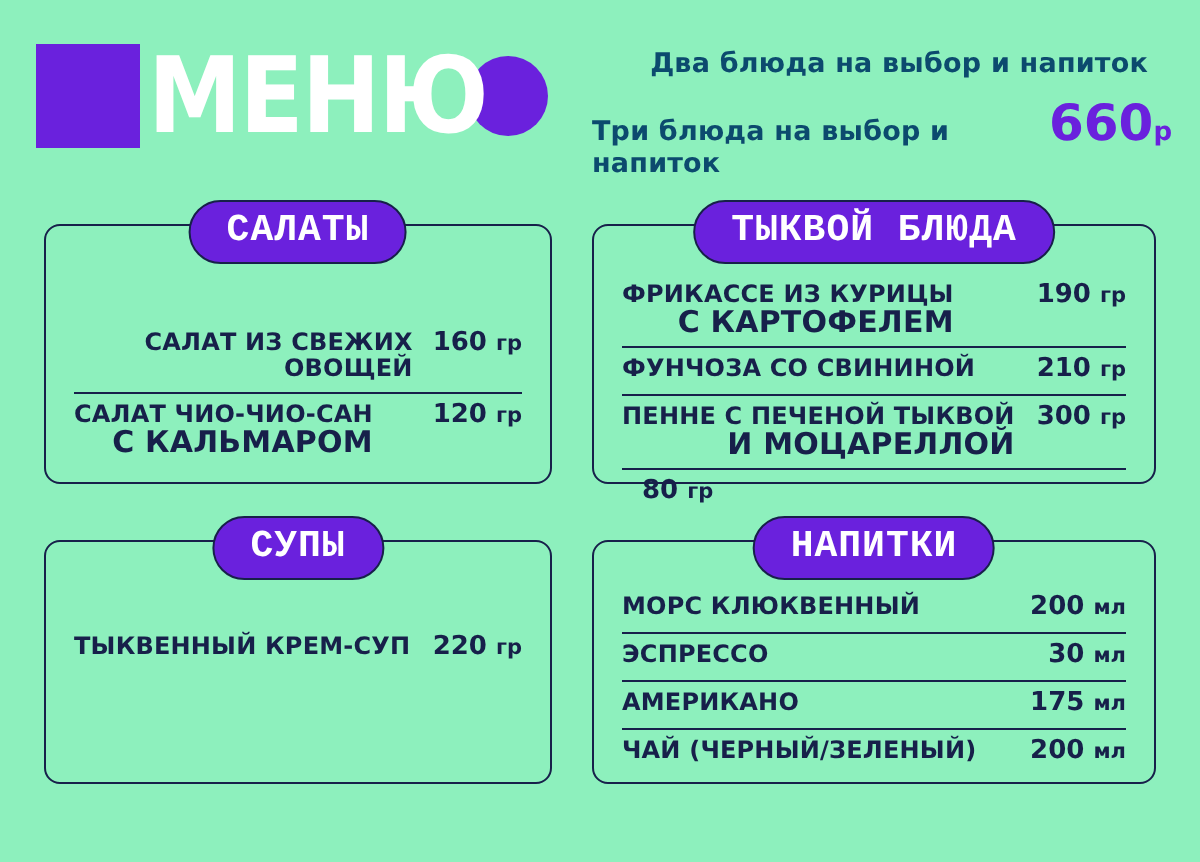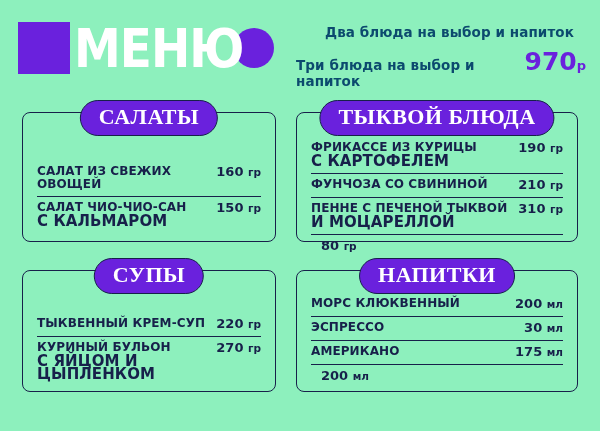--- a/index.html
+++ b/index.html
@@ -71,22 +71,22 @@
   .p-mains{left:296px;top:112px;width:282px;height:130px;}
   .p-soups{left:22px;top:270px;width:254px;height:122px;}
   .p-drinks{left:296px;top:270px;width:282px;height:122px;}
 
   .badge{
     position:absolute;
     background:#6a21dd;
     color:#ffffff;
     border:1.6px solid #17204a;
     border-radius:20px;
-    font-size:22px;font-weight:bold;
-    font-family:Liberation Serif, serif;
+    font-size:19px;font-weight:bold;
+    font-family:Liberation Mono, monospace;
     letter-spacing:.5px;
     padding:3px 18px 5px 18px;
     white-space:nowrap;
     transform:translateX(-50%);
     z-index:5;
   }
   .b-salads{left:149px;top:100px;}
   .b-mains{left:437px;top:100px;}
   .b-soups{left:149px;top:258px;}
   .b-drinks{left:437px;top:258px;}
@@ -98,20 +98,21 @@
   }
   .p-salads .items{top:48px;}
   .p-mains .items{top:24px;}
   .p-soups .items{top:42px;}
   .p-drinks .items{top:22px;}
 
   .item{
     display:flex;align-items:flex-start;justify-content:space-between;
     padding:4px 0 5px 0;
     border-bottom:1px solid #17204a;
+    text-align:right;
   }
   .item:last-child{border-bottom:none;}
   .item-name{
     font-size:12px;color:#17204a;font-weight:bold;
     font-family:"DejaVu Sans", sans-serif;
     line-height:13px;
     letter-spacing:.1px;
     text-transform:uppercase;
   }
   .item-sub{
@@ -138,40 +139,40 @@
       <div class="logo-text">МЕНЮ</div>
     </div>
     <div class="logo-dot"></div>
 
     <div class="offers">
       <div class="offer-row">
         <span class="offer-text">Два блюда на выбор и напиток</span>
       </div>
       <div class="offer-row">
         <span class="offer-text">Три блюда на выбор и напиток</span>
-        <span class="offer-price"><span>970</span><span class="cur">р</span></span>
+        <span class="offer-price"><span>660</span><span class="cur">р</span></span>
       </div>
     </div>
   </div>
 
   <div class="badge b-salads">САЛАТЫ</div>
   <div class="panel p-salads">
     <div class="items">
       <div class="item">
         <div class="item-name">
           <span>САЛАТ ИЗ СВЕЖИХ ОВОЩЕЙ</span>
         </div>
         <div class="item-price"><span>160</span> <span class="unit">гр</span></div>
       </div>
       <div class="item">
         <div class="item-name">
           <span>САЛАТ ЧИО-ЧИО-САН</span>
           <span class="item-sub">С КАЛЬМАРОМ</span>
         </div>
-        <div class="item-price"><span>150</span> <span class="unit">гр</span></div>
+        <div class="item-price"><span>120</span> <span class="unit">гр</span></div>
       </div>
     </div>
   </div>
 
   <div class="badge b-mains">ТЫКВОЙ БЛЮДА</div>
   <div class="panel p-mains">
     <div class="items">
       <div class="item">
         <div class="item-name">
           <span>ФРИКАССЕ ИЗ КУРИЦЫ</span>
@@ -183,44 +184,37 @@
         <div class="item-name">
           <span>ФУНЧОЗА СО СВИНИНОЙ</span>
         </div>
         <div class="item-price"><span>210</span> <span class="unit">гр</span></div>
       </div>
       <div class="item">
         <div class="item-name">
           <span>ПЕННЕ С ПЕЧЕНОЙ ТЫКВОЙ</span>
           <span class="item-sub">И МОЦАРЕЛЛОЙ</span>
         </div>
-        <div class="item-price"><span>310</span> <span class="unit">гр</span></div>
+        <div class="item-price"><span>300</span> <span class="unit">гр</span></div>
       </div>
       <div class="item">
         <div class="item-price"><span>80</span> <span class="unit">гр</span></div>
       </div>
     </div>
   </div>
 
   <div class="badge b-soups">СУПЫ</div>
   <div class="panel p-soups">
     <div class="items">
       <div class="item">
         <div class="item-name">
           <span>ТЫКВЕННЫЙ КРЕМ-СУП</span>
         </div>
         <div class="item-price"><span>220</span> <span class="unit">гр</span></div>
       </div>
-      <div class="item">
-        <div class="item-name">
-          <span>КУРИНЫЙ БУЛЬОН</span>
-          <span class="item-sub">С ЯЙЦОМ И ЦЫПЛЕНКОМ</span>
-        </div>
-        <div class="item-price"><span>270</span> <span class="unit">гр</span></div>
-      </div>
     </div>
   </div>
 
   <div class="badge b-drinks">НАПИТКИ</div>
   <div class="panel p-drinks">
     <div class="items">
       <div class="item">
         <div class="item-name">
           <span>МОРС КЛЮКВЕННЫЙ</span>
         </div>
@@ -232,18 +226,21 @@
         </div>
         <div class="item-price"><span>30</span> <span class="unit">мл</span></div>
       </div>
       <div class="item">
         <div class="item-name">
           <span>АМЕРИКАНО</span>
         </div>
         <div class="item-price"><span>175</span> <span class="unit">мл</span></div>
       </div>
       <div class="item">
+        <div class="item-name">
+          <span>ЧАЙ (ЧЕРНЫЙ/ЗЕЛЕНЫЙ)</span>
+        </div>
         <div class="item-price"><span>200</span> <span class="unit">мл</span></div>
       </div>
     </div>
   </div>
 
 </div>
 
 </body></html>

